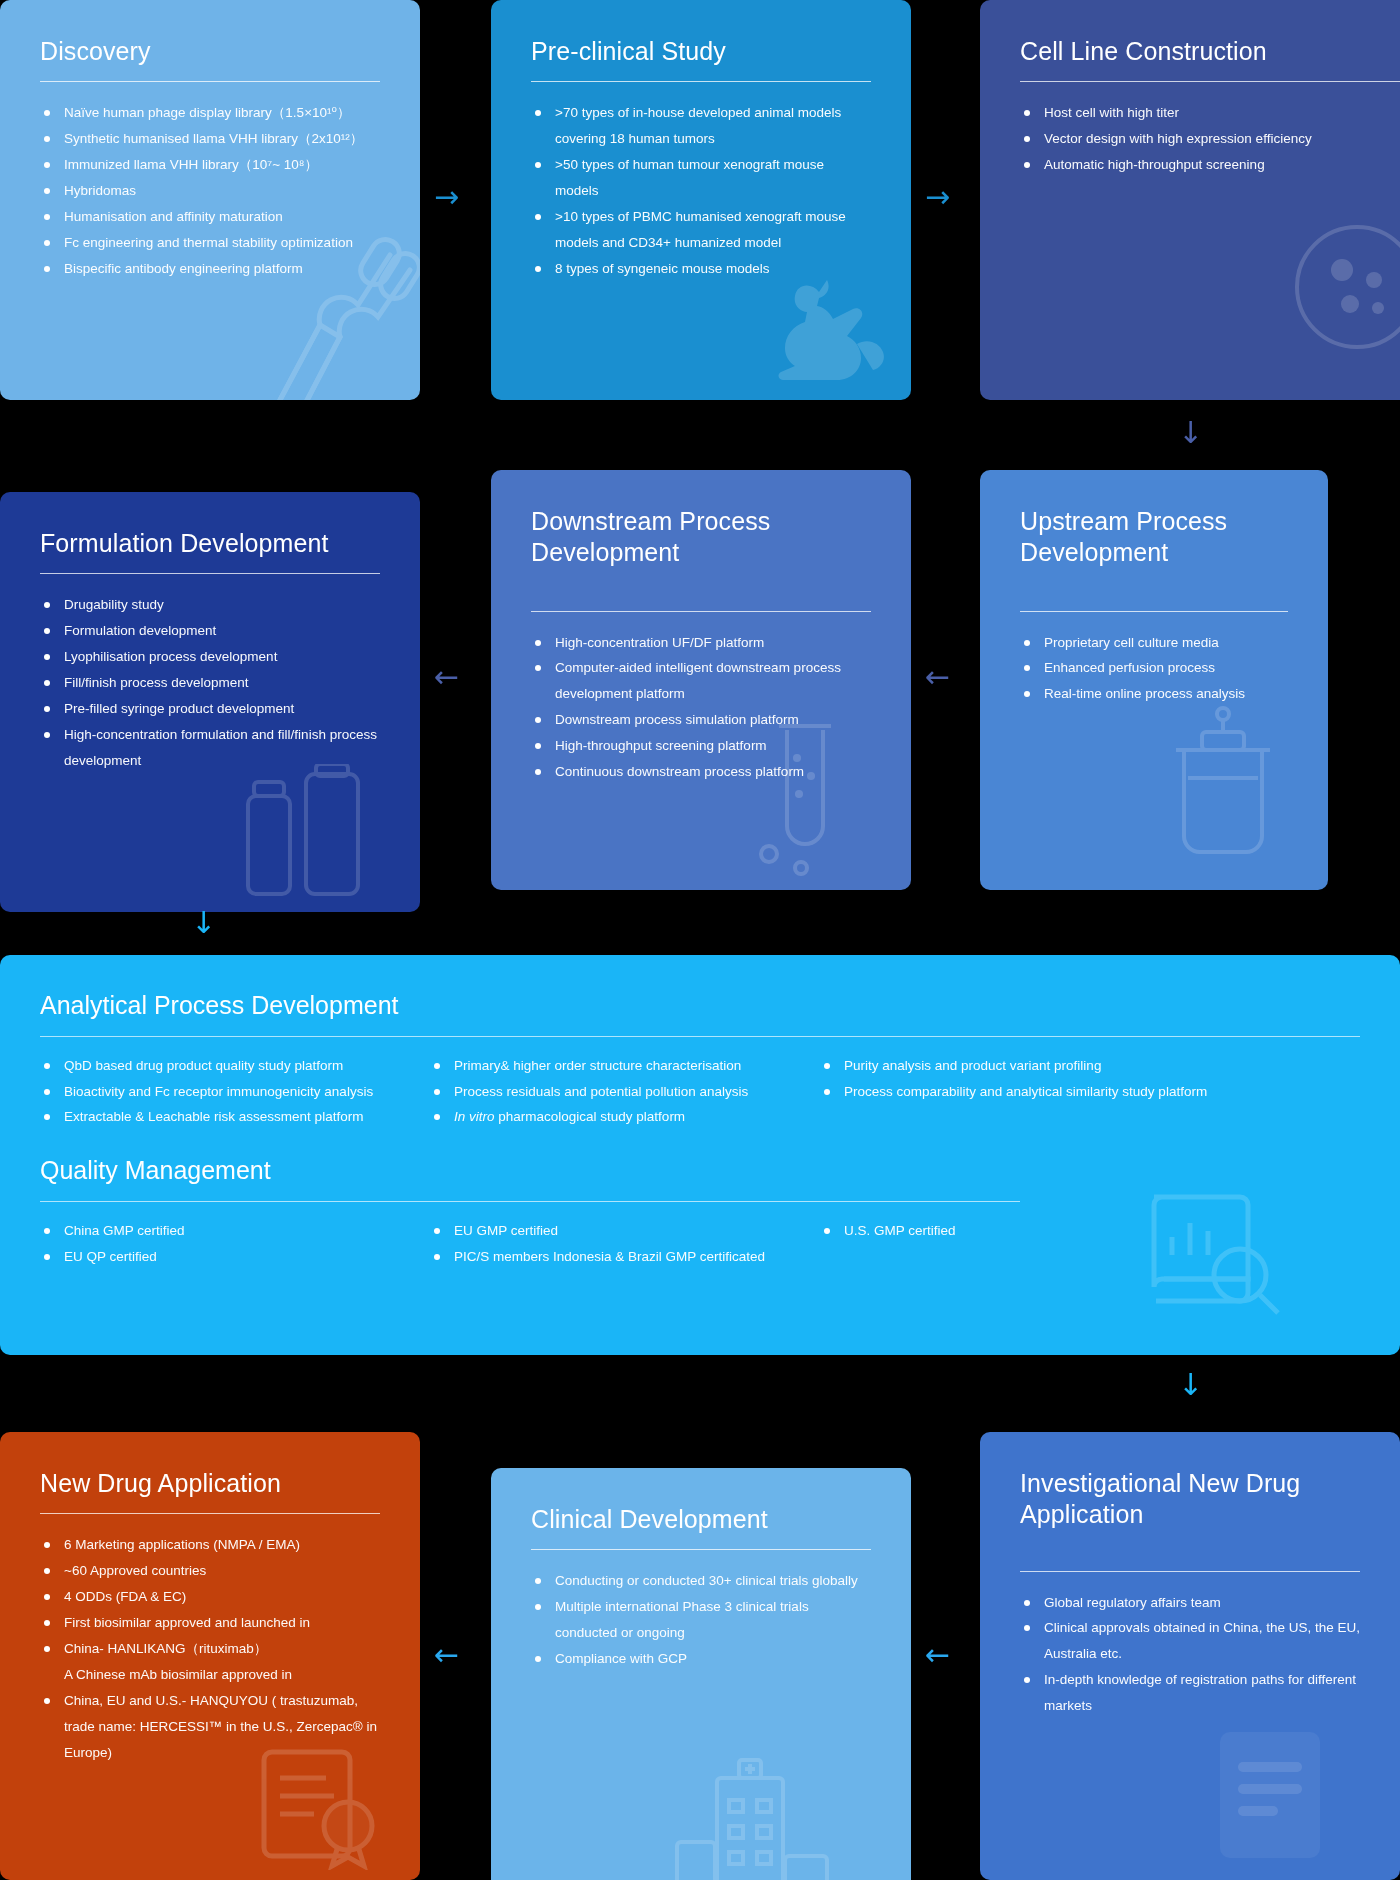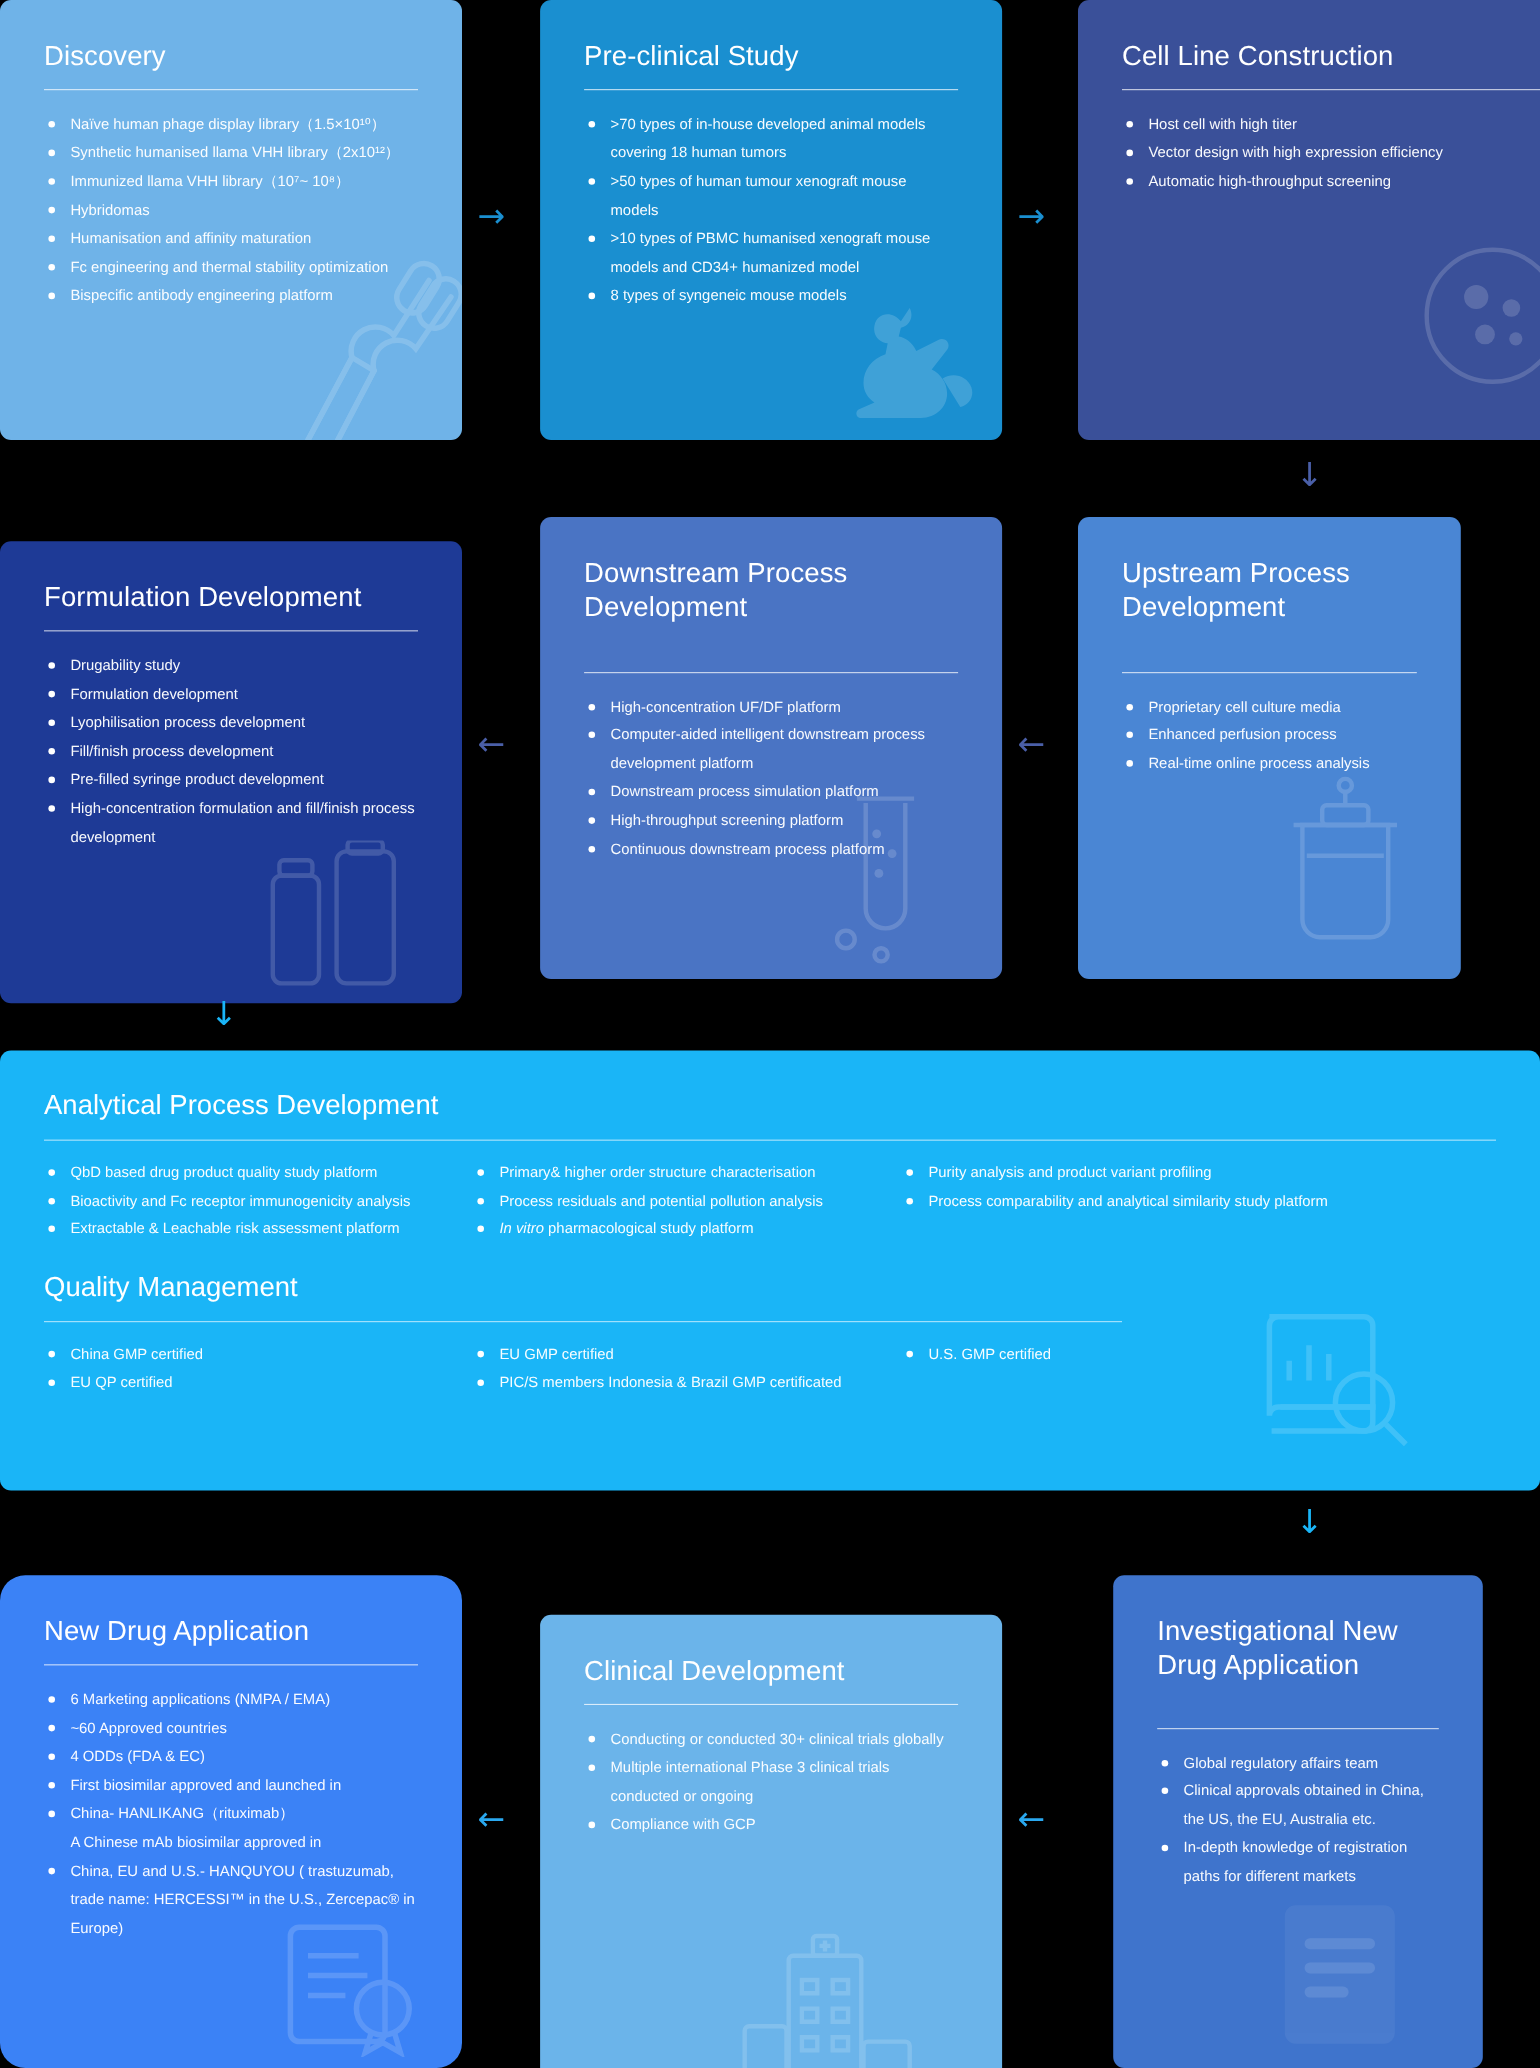--- a/index.html
+++ b/index.html
@@ -53,21 +53,21 @@
   .ital { font-style: italic; }
 
   
   .c-lightblue { background:#6fb3e8; }
   .c-blue      { background:#1a8fd0; }
   .c-indigo    { background:#3a5099; }
   .c-navy      { background:#1e3a96;margin-top:22px; }
   .c-slate     { background:#4a74c4; }
   .c-steel     { background:#4a86d4; }
   .c-cyan      { background:#1ab5f7; }
-  .c-cyan2     { background:#3b82f6;border-radius:23px; }
+  .c-cyan2     { background:#c2410c; }
   .c-sky       { background:#6bb4ea; }
   .c-royal     { background:#3f74cc; }
 
   
   .arrow {
     position:absolute;
     font-size: 30px;
     line-height:1;
     font-family:"DejaVu Sans", sans-serif;
     user-select:none;
@@ -367,21 +367,21 @@
     <div class="rule"></div>
     <ul class="bullets">
       <li><span>Conducting or conducted 30+ clinical trials globally</span></li>
       <li><span>Multiple international Phase 3 clinical trials conducted or ongoing</span></li>
       <li><span>Compliance with GCP</span></li>
     </ul>
   </div>
 
   <div class="arrow sky" style="left:925px; top:1640px;">←</div>
 
-  <div class="card c-royal" style="left:1012px; top:1432px; width:336px; height:448px;">
+  <div class="card c-royal" style="left:980px; top:1432px; width:420px; height:448px;">
     <div class="wm" style="right:60px; bottom:14px;">
       <svg width="130" height="140" viewBox="0 0 130 140">
         <g fill="#ffffff">
           <rect x="10" y="6" width="100" height="126" rx="10" fill="#ffffff" fill-opacity="0.35"></rect>
           <rect x="28" y="36" width="64" height="10" rx="5"></rect>
           <rect x="28" y="58" width="64" height="10" rx="5"></rect>
           <rect x="28" y="80" width="40" height="10" rx="5"></rect>
         </g>
       </svg>
     </div>

